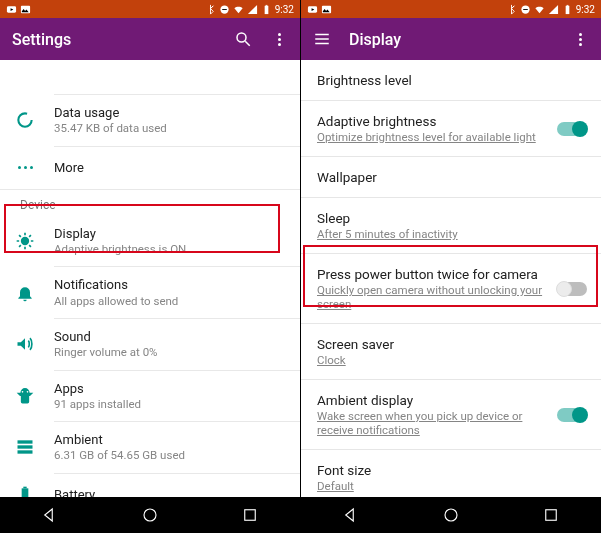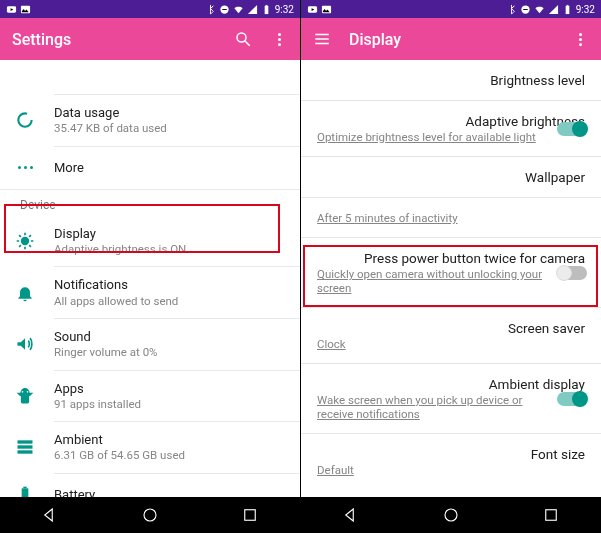--- a/index.html
+++ b/index.html
@@ -1,45 +1,45 @@
 <!DOCTYPE html>
 <html><head>
 <meta charset="utf-8">
 <style>
   * { box-sizing: border-box; margin: 0; padding: 0; font-family: Roboto, Arial, sans-serif; }
   body { width: 601px; height: 533px; display: flex; background: #000; overflow: hidden; }
   .phone { width: 300px; height: 533px; background: #fff; display: flex; flex-direction: column; position: relative; }
   .phone + .phone { margin-left: 1px; }
 
-  .statusbar { background: #4c1d95; color: #fff; height: 18px; display: flex; align-items: center; justify-content: flex-end; padding: 0 6px; gap: 3px; font-size: 10px; }
+  .statusbar { background: #c2410c; color: #fff; height: 18px; display: flex; align-items: center; justify-content: flex-end; padding: 0 6px; gap: 3px; font-size: 10px; }
   .statusbar .sb-left { margin-right: auto; display: flex; gap: 3px; }
   .sb-icon { width: 11px; height: 11px; display: inline-flex; align-items: center; justify-content: center; fill: #fff; }
 
-  .actionbar { background: #ec4899; color: #fff; height: 42px; display: flex; align-items: center; padding: 0 12px; gap: 18px; }
+  .actionbar { background: #701a75; color: #fff; height: 42px; display: flex; align-items: center; padding: 0 12px; gap: 18px; }
   .actionbar .title { font-size: 16px; font-weight: 500; flex: 1; }
   .ab-icon { width: 18px; height: 18px; fill: #fff; display: inline-flex; align-items: center; justify-content: center; }
   .ab-icon svg { width: 18px; height: 18px; }
   .dots { display:flex; flex-direction:column; gap:2px; }
   .dots span { width:3px; height:3px; background:#fff; border-radius:50%; }
 
   .content { flex: 1; overflow-y: hidden; background: #fff; position: relative; }
   .row { display: flex; align-items: center; padding: 10px 14px; gap: 18px; border-bottom: 0; }
   .row .icon { width: 22px; height: 22px; display:flex; align-items:center; justify-content:center; flex-shrink: 0; }
   .row .icon svg { width: 20px; height: 20px; fill: #009688; }
   .row .texts { flex: 1; min-width: 0; }
   .row .title-t { font-size: 13px; color: #212121; line-height: 1.25; }
   .row .sub { font-size: 11.5px; color: #858585; line-height: 1.25; }
   .divider { height: 1px; background: #e8e8e8; margin-left: 54px; }
   .section-header { font-size: 12px; color: #757575; padding: 8px 20px 4px; }
 
   .highlight { position: absolute; border: 2.5px solid #d7061b; pointer-events: none; }
 
   
   .prow { padding: 12px 16px; position: relative; }
-  .prow .ptitle { font-size: 13.5px; color: #212121; text-align: right; }
+  .prow .ptitle { font-size: 13.5px; color: #212121; }
   .prow .psub { font-size: 11.5px; color: #858585; margin-top: 1px; padding-right: 40px; text-decoration: underline; }
   .pdiv { height: 1px; background: #e6e6e6; }
 
   .toggle { position: absolute; right: 14px; top: 50%; transform: translateY(-50%); width: 30px; height: 14px; border-radius: 7px; }
   .toggle .knob { position:absolute; width:16px; height:16px; border-radius:50%; top:-1px; }
   .toggle.on { background: #7fcbc4; }
   .toggle.on .knob { right:-1px; background:#009688; }
   .toggle.off { background:#bdbdbd; }
   .toggle.off .knob { left:-1px; background:#ececec; border:1px solid #ddd; }
 
@@ -324,20 +324,21 @@
       <div class="toggle on">
           <div class="knob"></div>
         </div>
     </div>
     <div class="pdiv"></div>
     <div class="prow">
       <div class="ptitle">Wallpaper</div>
     </div>
     <div class="pdiv"></div>
     <div class="prow">
+      <div class="ptitle">Sleep</div>
       <div class="psub">After 5 minutes of inactivity</div>
     </div>
     <div class="pdiv"></div>
     <div class="prow">
       <div class="ptitle">Press power button twice for camera</div>
       <div class="psub">Quickly open camera without unlocking your screen</div>
       <div class="toggle off">
           <div class="knob"></div>
         </div>
     </div>

